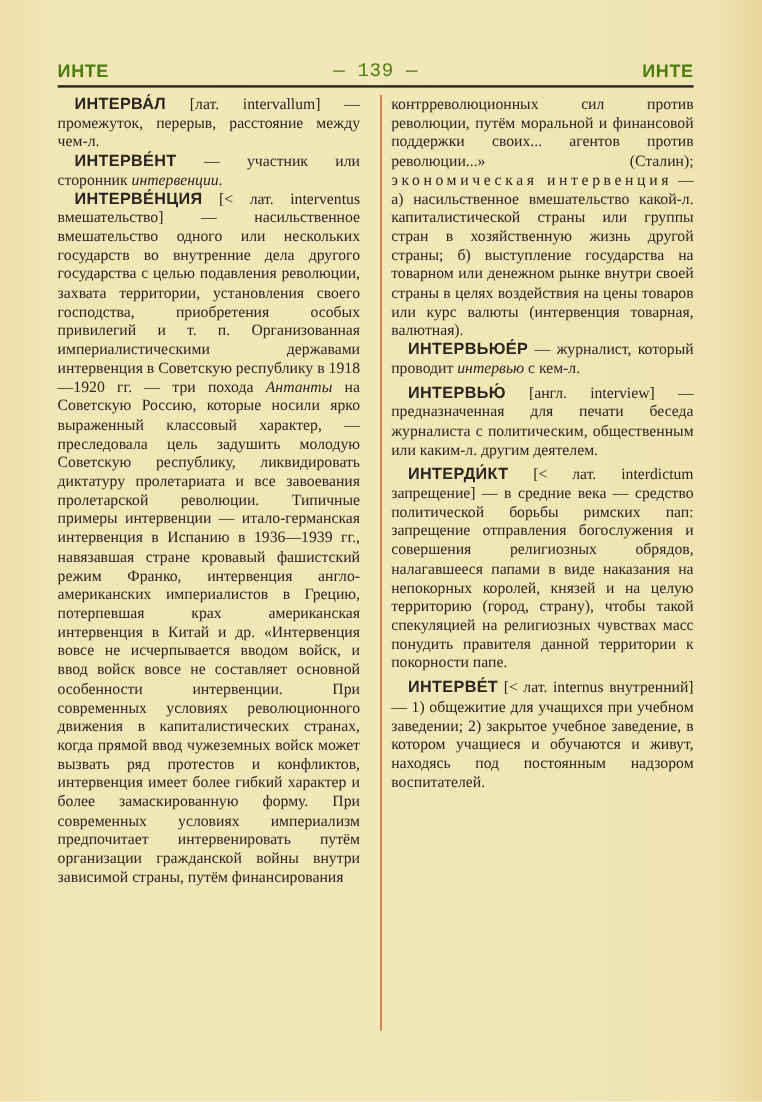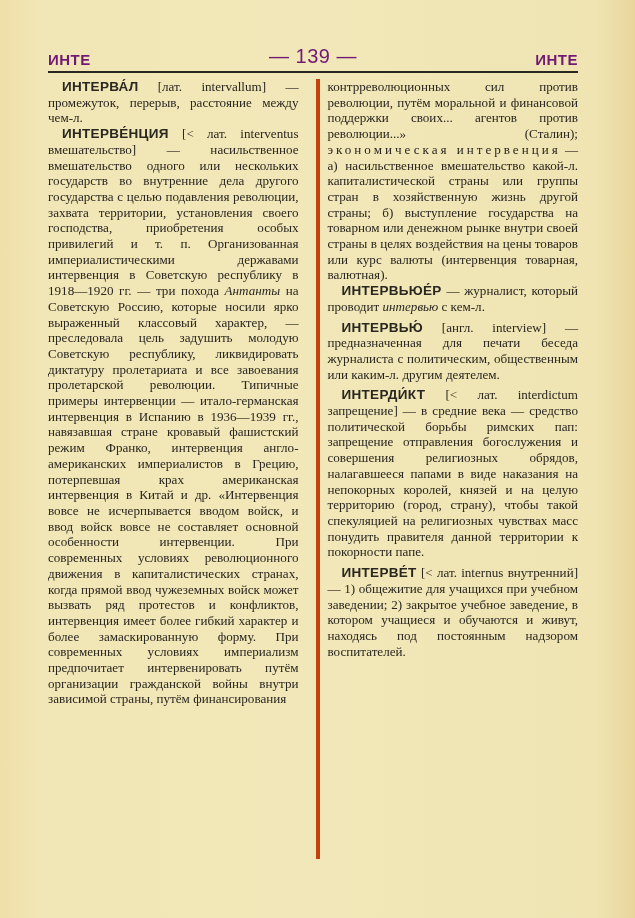--- a/index.html
+++ b/index.html
@@ -10,26 +10,26 @@
       color: #2a2620;
       position: relative;
     }
     .page { position: absolute; left: 48px; top: 46px; width: 530px; }
     .header {
       display: flex; justify-content: space-between; align-items: flex-end;
       font-family: "Liberation Sans", sans-serif;
       font-weight: bold; font-size: 15px; letter-spacing: 0.5px;
       height: 22px; padding-bottom: 3px;
       border-bottom: 2px solid #2a2620;
-      color: #701a75;
+      color: #4d7c0f;
     }
-    .header .pg { font-family: Liberation Sans, sans-serif; font-weight: normal; font-size: 20px; }
+    .header .pg { font-family: Liberation Mono, monospace; font-weight: normal; font-size: 16px; }
     .cols { display: flex; margin-top: 6px; }
     .col { width: 256px; font-size: 13.1px; line-height: 15.7px; text-align: justify; hyphens: manual; }
-    .col.left { padding-right: 17px; border-right: 4px solid #c2410c; height: 780px; }
+    .col.left { padding-right: 17px; border-right: 1px solid #c2410c; height: 780px; }
     .col.right { padding-left: 8px; }
     .entry { text-indent: 14px; margin: 0 0 0 0; }
     .entry.gap { margin-top: 5px; }
     .hw { font-family: "Liberation Sans", sans-serif; font-weight: bold; font-size: 13.5px; letter-spacing: 0.3px; }
     .it { font-style: italic; }
     .sp { letter-spacing: 3px; }
   </style>
 </head>
 <body>
 
@@ -37,20 +37,23 @@
   <div class="header">
     <span>ИНТЕ</span>
     <span class="pg">— 139 —</span>
     <span>ИНТЕ</span>
   </div>
 
   <div class="cols">
     <div class="col left">
       <p class="entry">
         <span class="hw">ИНТЕРВА́Л</span><span> [лат. intervallum] — промежуток, перерыв, расстояние между чем-л.</span>
+      </p>
+      <p class="entry">
+        <span class="hw">ИНТЕРВЕ́НТ</span><span> — участник или сторонник </span><span class="it">интервенции</span><span>.</span>
       </p>
       <p class="entry">
         <span class="hw">ИНТЕРВЕ́НЦИЯ</span><span> [&lt; лат. interventus вмешательство] — насильственное вмешательство одного или нескольких государств во внутренние дела другого государства с целью подавления революции, захвата территории, установления своего господства, приобретения особых привилегий и т. п. Организованная империалистическими державами интервенция в Советскую республику в 1918—1920 гг. — три похода </span><span class="it">Антанты</span><span> на Советскую Россию, которые носили ярко выраженный классовый характер, — преследовала цель задушить молодую Советскую республику, ликвидировать диктатуру пролетариата и все завоевания пролетарской революции. Типичные примеры интервенции — итало-германская интервенция в Испанию в 1936—1939 гг., навязавшая стране кровавый фашистский режим Франко, интервенция англо-американских империалистов в Грецию, потерпевшая крах американская интервенция в Китай и др. «Интервенция вовсе не исчерпывается вводом войск, и ввод войск вовсе не составляет основной особенности интервенции. При современных условиях революционного движения в капиталистических странах, когда прямой ввод чужеземных войск может вызвать ряд протестов и конфликтов, интервенция имеет более гибкий характер и более замаскированную форму. При современных условиях империализм предпочитает интервенировать путём организации гражданской войны внутри зависимой страны, путём финансирования</span>
       </p>
     </div>
 
     <div class="col right">
       <p class="entry" style="text-indent:0">
         <span>контрреволюционных сил против революции, путём моральной и финансовой поддержки своих... агентов против революции...» (Сталин); </span><span class="sp">экономическая интервенция</span><span> — а) насильственное вмешательство какой-л. капиталистической страны или группы стран в хозяйственную жизнь другой страны; б) выступление государства на товарном или денежном рынке внутри своей страны в целях воздействия на цены товаров или курс валюты (интервенция товарная, валютная).</span>
       </p>

